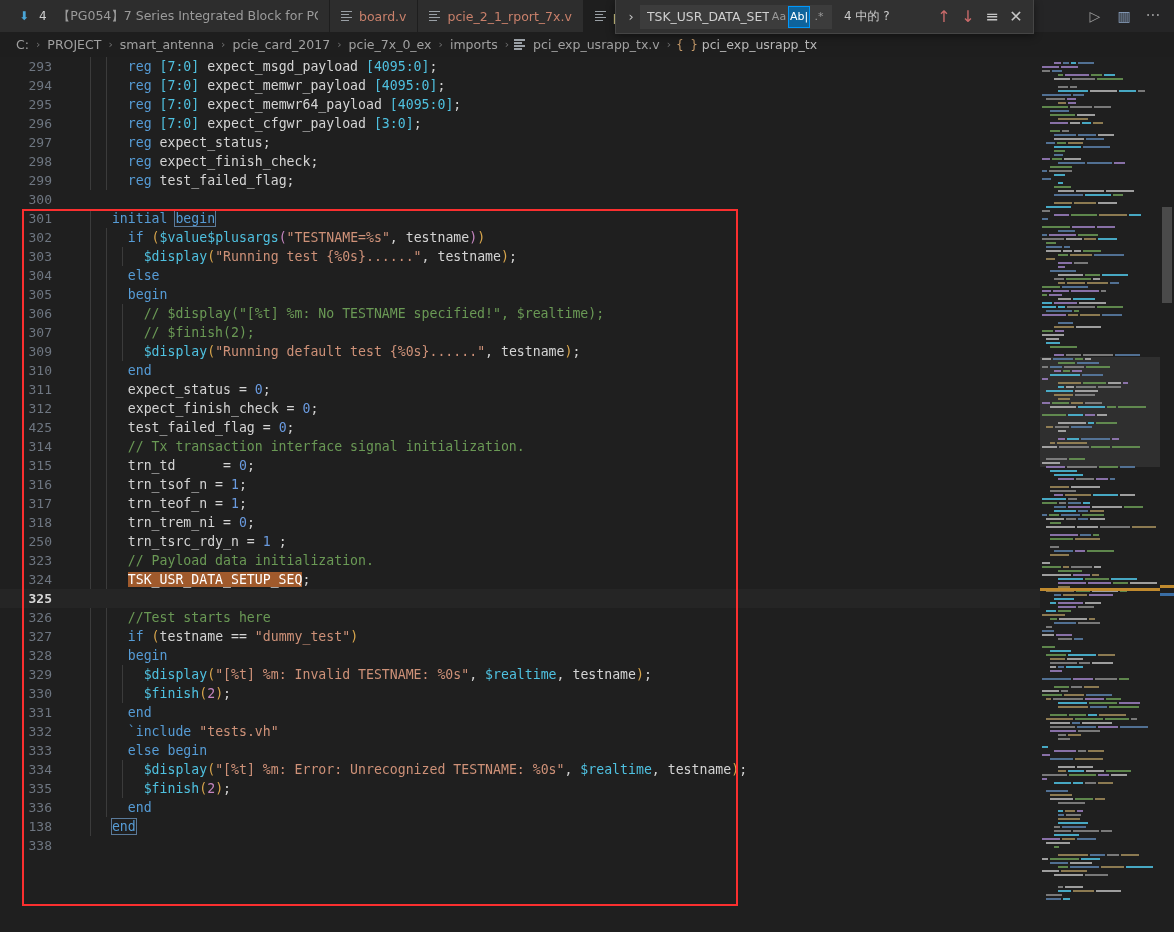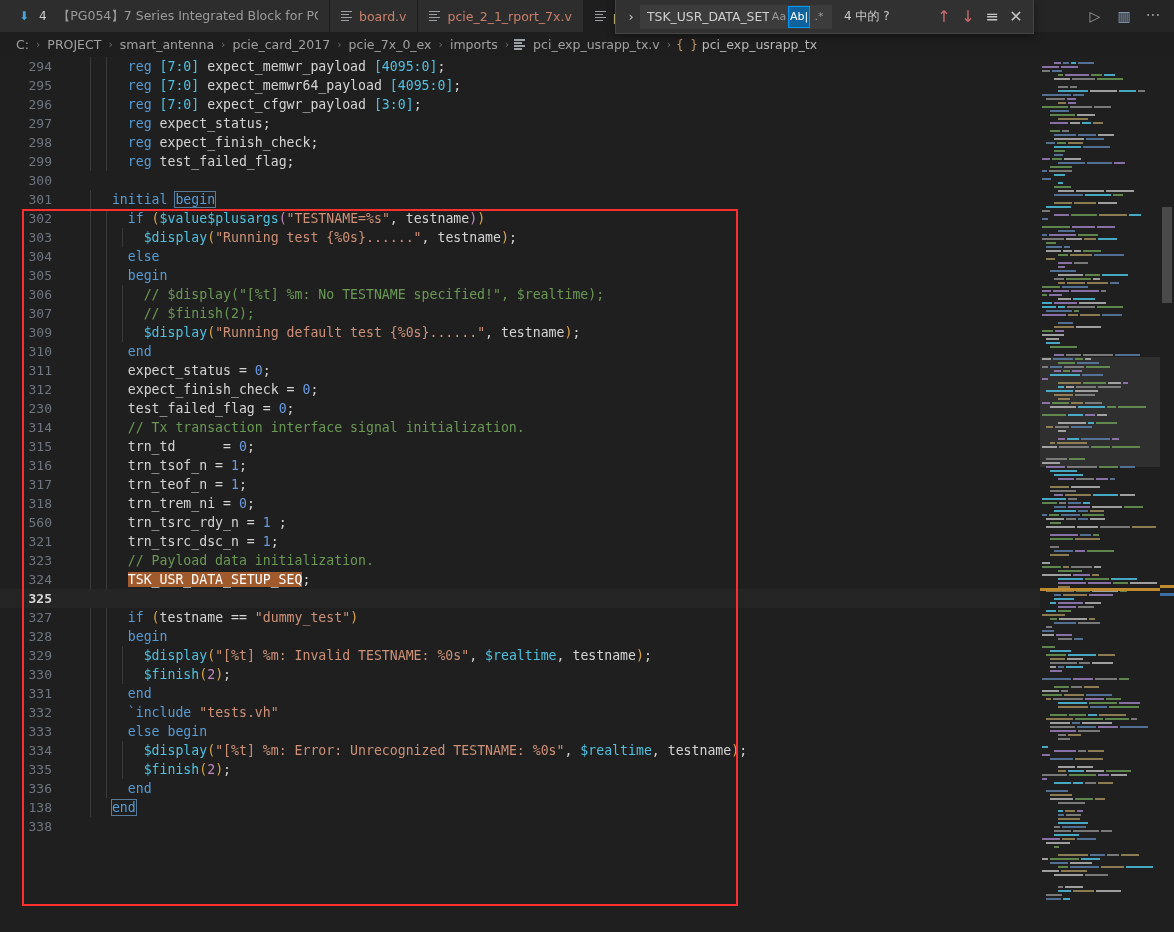--- a/index.html
+++ b/index.html
@@ -225,49 +225,50 @@
     </span>
     <span class="crumb">pci_exp_usrapp_tx.v</span>
     <span class="sep">›</span>
     <span class="braces">{ }</span>
     <span class="sym">pci_exp_usrapp_tx</span>
   </div>
 
 <div id="editor">
 
   <div id="codewrap">
+      <div class="crow"><div class="ln">293</div><div class="code"><span class="ind" style="left: 15.88px;"></span><span class="ind" style="left: 31.76px;"></span><span class="var">    </span><span class="kw">reg</span><span class="var"> </span><span class="brk">[7:0]</span><span class="var"> expect_msgd_payload </span><span class="brk">[4095:0]</span><span class="var">;</span></div></div>
       <div class="crow"><div class="ln">294</div><div class="code"><span class="ind" style="left: 15.88px;"></span><span class="ind" style="left: 31.76px;"></span><span class="var">    </span><span class="kw">reg</span><span class="var"> </span><span class="brk">[7:0]</span><span class="var"> expect_memwr_payload </span><span class="brk">[4095:0]</span><span class="var">;</span></div></div>
       <div class="crow"><div class="ln">295</div><div class="code"><span class="ind" style="left: 15.88px;"></span><span class="ind" style="left: 31.76px;"></span><span class="var">    </span><span class="kw">reg</span><span class="var"> </span><span class="brk">[7:0]</span><span class="var"> expect_memwr64_payload </span><span class="brk">[4095:0]</span><span class="var">;</span></div></div>
       <div class="crow"><div class="ln">296</div><div class="code"><span class="ind" style="left: 15.88px;"></span><span class="ind" style="left: 31.76px;"></span><span class="var">    </span><span class="kw">reg</span><span class="var"> </span><span class="brk">[7:0]</span><span class="var"> expect_cfgwr_payload </span><span class="brk">[3:0]</span><span class="var">;</span></div></div>
       <div class="crow"><div class="ln">297</div><div class="code"><span class="ind" style="left: 15.88px;"></span><span class="ind" style="left: 31.76px;"></span><span class="var">    </span><span class="kw">reg</span><span class="var"> expect_status;</span></div></div>
       <div class="crow"><div class="ln">298</div><div class="code"><span class="ind" style="left: 15.88px;"></span><span class="ind" style="left: 31.76px;"></span><span class="var">    </span><span class="kw">reg</span><span class="var"> expect_finish_check;</span></div></div>
       <div class="crow"><div class="ln">299</div><div class="code"><span class="ind" style="left: 15.88px;"></span><span class="ind" style="left: 31.76px;"></span><span class="var">    </span><span class="kw">reg</span><span class="var"> test_failed_flag;</span></div></div>
       <div class="crow"><div class="ln">300</div><div class="code"></div></div>
       <div class="crow"><div class="ln">301</div><div class="code"><span class="ind" style="left: 15.88px;"></span><span class="var">  </span><span class="kw">initial</span><span class="var"> </span><span class="kw wordbox">begin</span></div></div>
       <div class="crow"><div class="ln">302</div><div class="code"><span class="ind" style="left: 15.88px;"></span><span class="ind" style="left: 31.76px;"></span><span class="var">    </span><span class="kw">if</span><span class="var"> </span><span class="par1">(</span><span class="sysf">$value$plusargs</span><span class="par2">(</span><span class="str">"TESTNAME=%s"</span><span class="var">, testname</span><span class="par2">)</span><span class="par1">)</span></div></div>
       <div class="crow"><div class="ln">303</div><div class="code"><span class="ind" style="left: 15.88px;"></span><span class="ind" style="left: 31.76px;"></span><span class="ind" style="left: 47.64px;"></span><span class="var">      </span><span class="sysf">$display</span><span class="par1">(</span><span class="str">"Running test {%0s}......"</span><span class="var">, testname</span><span class="par1">)</span><span class="var">;</span></div></div>
       <div class="crow"><div class="ln">304</div><div class="code"><span class="ind" style="left: 15.88px;"></span><span class="ind" style="left: 31.76px;"></span><span class="var">    </span><span class="kw">else</span></div></div>
       <div class="crow"><div class="ln">305</div><div class="code"><span class="ind" style="left: 15.88px;"></span><span class="ind" style="left: 31.76px;"></span><span class="var">    </span><span class="kw">begin</span></div></div>
       <div class="crow"><div class="ln">306</div><div class="code"><span class="ind" style="left: 15.88px;"></span><span class="ind" style="left: 31.76px;"></span><span class="ind" style="left: 47.64px;"></span><span class="var">      </span><span class="cmt">// $display("[%t] %m: No TESTNAME specified!", $realtime);</span></div></div>
       <div class="crow"><div class="ln">307</div><div class="code"><span class="ind" style="left: 15.88px;"></span><span class="ind" style="left: 31.76px;"></span><span class="ind" style="left: 47.64px;"></span><span class="var">      </span><span class="cmt">// $finish(2);</span></div></div>
       <div class="crow"><div class="ln">309</div><div class="code"><span class="ind" style="left: 15.88px;"></span><span class="ind" style="left: 31.76px;"></span><span class="ind" style="left: 47.64px;"></span><span class="var">      </span><span class="sysf">$display</span><span class="par1">(</span><span class="str">"Running default test {%0s}......"</span><span class="var">, testname</span><span class="par1">)</span><span class="var">;</span></div></div>
       <div class="crow"><div class="ln">310</div><div class="code"><span class="ind" style="left: 15.88px;"></span><span class="ind" style="left: 31.76px;"></span><span class="var">    </span><span class="kw">end</span></div></div>
       <div class="crow"><div class="ln">311</div><div class="code"><span class="ind" style="left: 15.88px;"></span><span class="ind" style="left: 31.76px;"></span><span class="var">    expect_status = </span><span class="numv">0</span><span class="var">;</span></div></div>
       <div class="crow"><div class="ln">312</div><div class="code"><span class="ind" style="left: 15.88px;"></span><span class="ind" style="left: 31.76px;"></span><span class="var">    expect_finish_check = </span><span class="numv">0</span><span class="var">;</span></div></div>
-      <div class="crow"><div class="ln">230</div><div class="code"><span class="ind" style="left: 15.88px;"></span><span class="ind" style="left: 31.76px;"></span><span class="var">    test_failed_flag = </span><span class="numv">0</span><span class="var">;</span></div></div>
+      <div class="crow"><div class="ln">425</div><div class="code"><span class="ind" style="left: 15.88px;"></span><span class="ind" style="left: 31.76px;"></span><span class="var">    test_failed_flag = </span><span class="numv">0</span><span class="var">;</span></div></div>
       <div class="crow"><div class="ln">314</div><div class="code"><span class="ind" style="left: 15.88px;"></span><span class="ind" style="left: 31.76px;"></span><span class="var">    </span><span class="cmt">// Tx transaction interface signal initialization.</span></div></div>
       <div class="crow"><div class="ln">315</div><div class="code"><span class="ind" style="left: 15.88px;"></span><span class="ind" style="left: 31.76px;"></span><span class="var">    trn_td      = </span><span class="numv">0</span><span class="var">;</span></div></div>
       <div class="crow"><div class="ln">316</div><div class="code"><span class="ind" style="left: 15.88px;"></span><span class="ind" style="left: 31.76px;"></span><span class="var">    trn_tsof_n = </span><span class="numv">1</span><span class="var">;</span></div></div>
       <div class="crow"><div class="ln">317</div><div class="code"><span class="ind" style="left: 15.88px;"></span><span class="ind" style="left: 31.76px;"></span><span class="var">    trn_teof_n = </span><span class="numv">1</span><span class="var">;</span></div></div>
       <div class="crow"><div class="ln">318</div><div class="code"><span class="ind" style="left: 15.88px;"></span><span class="ind" style="left: 31.76px;"></span><span class="var">    trn_trem_ni = </span><span class="numv">0</span><span class="var">;</span></div></div>
-      <div class="crow"><div class="ln">560</div><div class="code"><span class="ind" style="left: 15.88px;"></span><span class="ind" style="left: 31.76px;"></span><span class="var">    trn_tsrc_rdy_n = </span><span class="numv">1</span><span class="var"> ;</span></div></div>
-      <div class="crow"><div class="ln">321</div><div class="code"><span class="ind" style="left: 15.88px;"></span><span class="ind" style="left: 31.76px;"></span><span class="var">    trn_tsrc_dsc_n = </span><span class="numv">1</span><span class="var">;</span></div></div>
+      <div class="crow"><div class="ln">250</div><div class="code"><span class="ind" style="left: 15.88px;"></span><span class="ind" style="left: 31.76px;"></span><span class="var">    trn_tsrc_rdy_n = </span><span class="numv">1</span><span class="var"> ;</span></div></div>
       <div class="crow"><div class="ln">323</div><div class="code"><span class="ind" style="left: 15.88px;"></span><span class="ind" style="left: 31.76px;"></span><span class="var">    </span><span class="cmt">// Payload data initialization.</span></div></div>
       <div class="crow"><div class="ln">324</div><div class="code"><span class="ind" style="left: 15.88px;"></span><span class="ind" style="left: 31.76px;"></span><span class="var">    </span><span class="var findmatch">TSK_USR_DATA_SETUP_SEQ</span><span class="var">;</span></div></div>
       <div class="crow cur"><div class="ln">325</div><div class="code"></div></div>
+      <div class="crow"><div class="ln">326</div><div class="code"><span class="ind" style="left: 15.88px;"></span><span class="ind" style="left: 31.76px;"></span><span class="var">    </span><span class="cmt">//Test starts here</span></div></div>
       <div class="crow"><div class="ln">327</div><div class="code"><span class="ind" style="left: 15.88px;"></span><span class="ind" style="left: 31.76px;"></span><span class="var">    </span><span class="kw">if</span><span class="var"> </span><span class="par1">(</span><span class="var">testname == </span><span class="str">"dummy_test"</span><span class="par1">)</span></div></div>
       <div class="crow"><div class="ln">328</div><div class="code"><span class="ind" style="left: 15.88px;"></span><span class="ind" style="left: 31.76px;"></span><span class="var">    </span><span class="kw">begin</span></div></div>
       <div class="crow"><div class="ln">329</div><div class="code"><span class="ind" style="left: 15.88px;"></span><span class="ind" style="left: 31.76px;"></span><span class="ind" style="left: 47.64px;"></span><span class="var">      </span><span class="sysf">$display</span><span class="par1">(</span><span class="str">"[%t] %m: Invalid TESTNAME: %0s"</span><span class="var">, </span><span class="sysf">$realtime</span><span class="var">, testname</span><span class="par1">)</span><span class="var">;</span></div></div>
       <div class="crow"><div class="ln">330</div><div class="code"><span class="ind" style="left: 15.88px;"></span><span class="ind" style="left: 31.76px;"></span><span class="ind" style="left: 47.64px;"></span><span class="var">      </span><span class="sysf">$finish</span><span class="par1">(</span><span class="numm">2</span><span class="par1">)</span><span class="var">;</span></div></div>
       <div class="crow"><div class="ln">331</div><div class="code"><span class="ind" style="left: 15.88px;"></span><span class="ind" style="left: 31.76px;"></span><span class="var">    </span><span class="kw">end</span></div></div>
       <div class="crow"><div class="ln">332</div><div class="code"><span class="ind" style="left: 15.88px;"></span><span class="ind" style="left: 31.76px;"></span><span class="var">    </span><span class="kw">`include</span><span class="var"> </span><span class="str">"tests.vh"</span></div></div>
       <div class="crow"><div class="ln">333</div><div class="code"><span class="ind" style="left: 15.88px;"></span><span class="ind" style="left: 31.76px;"></span><span class="var">    </span><span class="kw">else begin</span></div></div>
       <div class="crow"><div class="ln">334</div><div class="code"><span class="ind" style="left: 15.88px;"></span><span class="ind" style="left: 31.76px;"></span><span class="ind" style="left: 47.64px;"></span><span class="var">      </span><span class="sysf">$display</span><span class="par1">(</span><span class="str">"[%t] %m: Error: Unrecognized TESTNAME: %0s"</span><span class="var">, </span><span class="sysf">$realtime</span><span class="var">, testname</span><span class="par1">)</span><span class="var">;</span></div></div>
       <div class="crow"><div class="ln">335</div><div class="code"><span class="ind" style="left: 15.88px;"></span><span class="ind" style="left: 31.76px;"></span><span class="ind" style="left: 47.64px;"></span><span class="var">      </span><span class="sysf">$finish</span><span class="par1">(</span><span class="numm">2</span><span class="par1">)</span><span class="var">;</span></div></div>
       <div class="crow"><div class="ln">336</div><div class="code"><span class="ind" style="left: 15.88px;"></span><span class="ind" style="left: 31.76px;"></span><span class="var">    </span><span class="kw">end</span></div></div>

